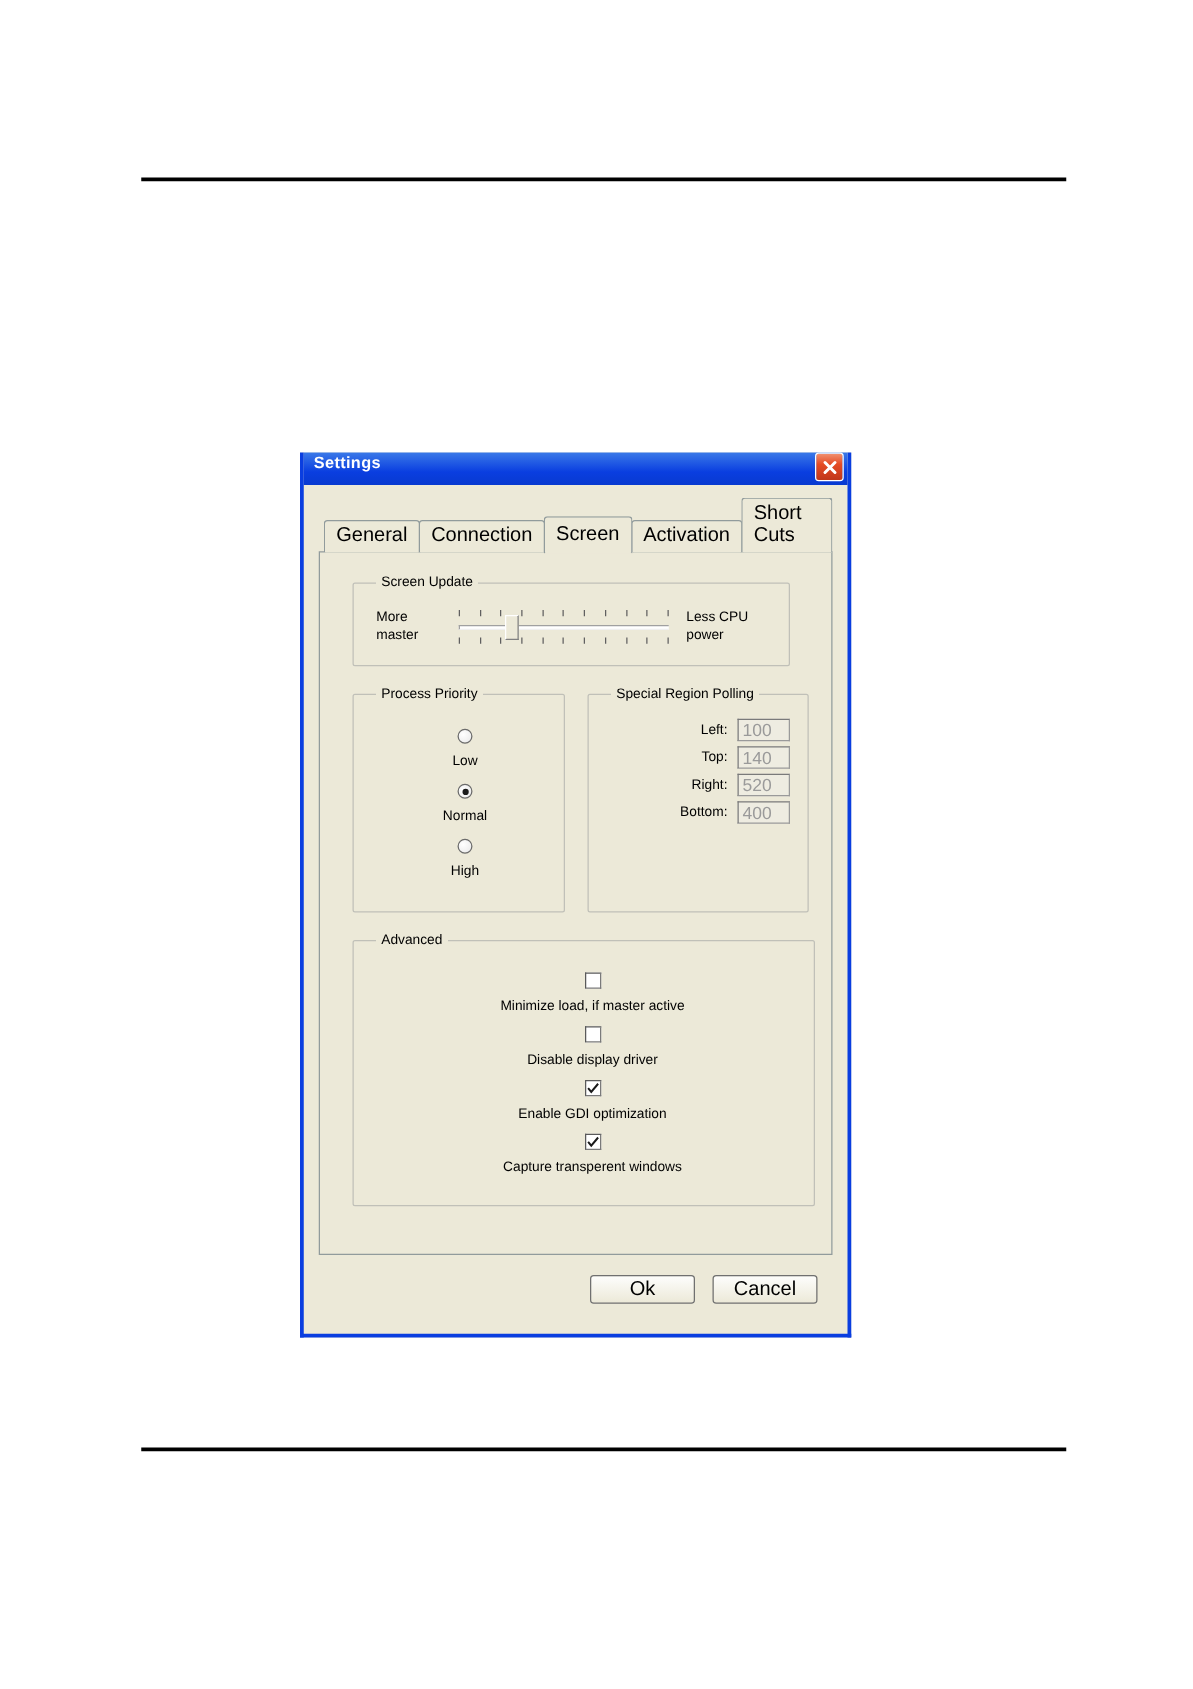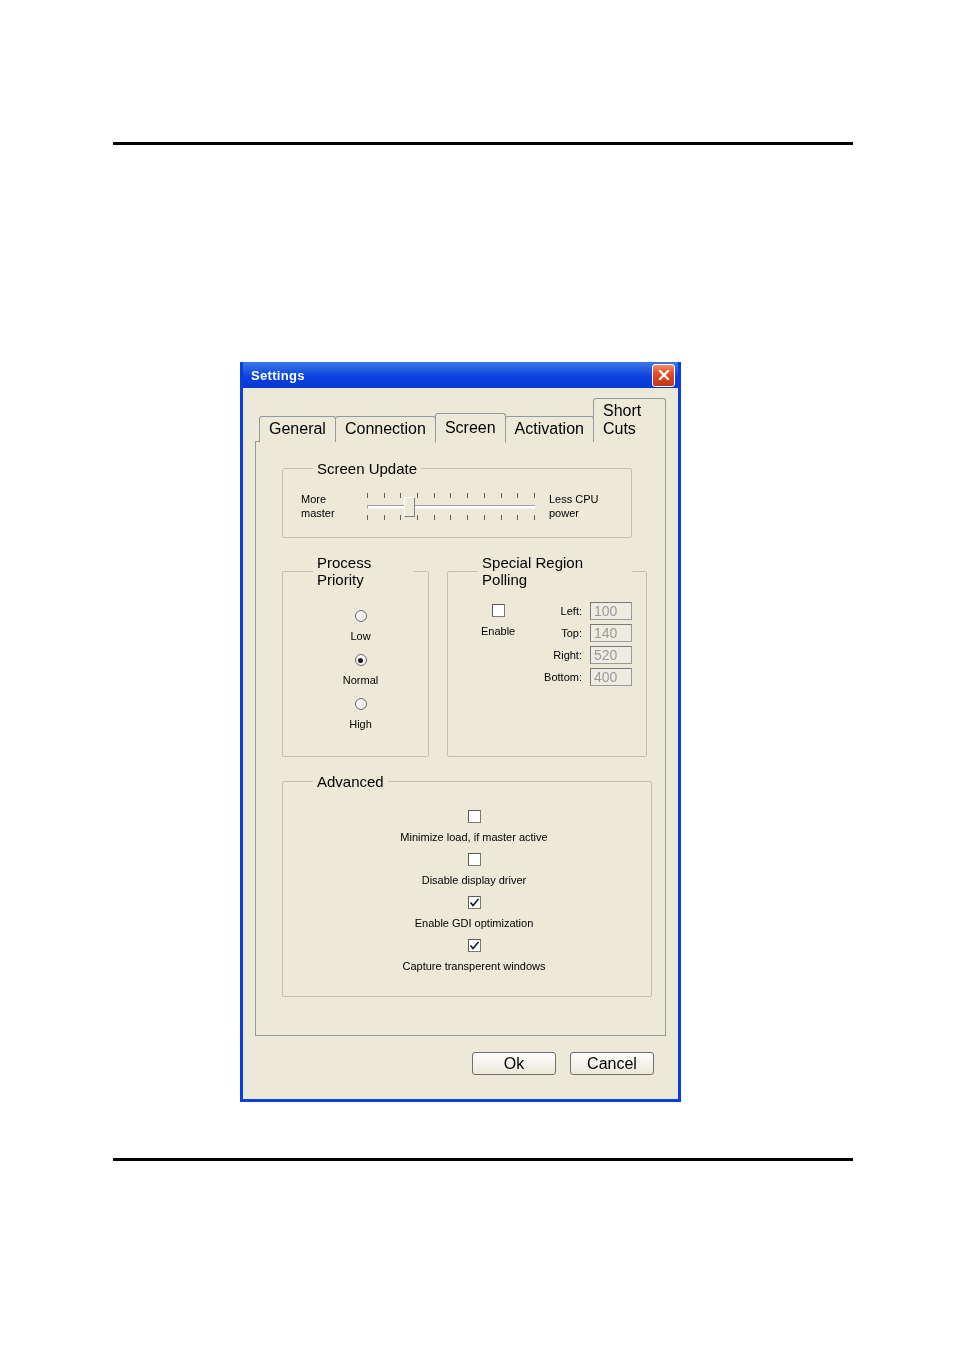--- a/index.html
+++ b/index.html
@@ -38,21 +38,20 @@
     width: 441px;
     box-sizing: border-box;
     border: 3px solid #0a3ee0;
     border-top: none;
     background: #ece9d8;
   }
   .titlebar {
     height: 26px;
     background: linear-gradient(to bottom, #3a79e8 0%, #0a3ee0 60%, #083ad0 100%);
     display: flex;
-    align-items: center;
     justify-content: space-between;
     padding: 0 3px 0 8px;
   }
   .title-text {
     color: #fff;
     font-weight: bold;
     font-size: 13px;
     letter-spacing: 0.3px;
   }
   .close-btn {
@@ -113,24 +112,24 @@
 
   
   fieldset.group {
     border: 1px solid #c0c0b8;
     border-radius: 2px;
     margin: 0 0 16px 0;
     padding: 14px 14px 14px 14px;
     position: relative;
   }
   fieldset.group > legend {
-    font-size: 15px;
+    font-size: 11px;
     padding: 0 4px;
     background: #ece9d8;
-    margin-left: 16px;
+    margin-left: 4px;
   }
 
   .row {
     display: flex;
     gap: 18px;
   }
   .col { flex: 1; }
 
   
   .screen-update-body {
@@ -229,21 +228,21 @@
   }
   .srp-enable { width: 72px; }
   .srp-grid { flex: 1; }
   .srp-row {
     display: flex;
     align-items: center;
     justify-content: flex-end;
     gap: 8px;
     margin-bottom: 4px;
   }
-  .srp-row label { text-align: center; }
+  .srp-row label { text-align: center; margin-left: 46px; }
   .num-input {
     width: 42px;
     height: 18px;
     border: 1px solid #9a9a9a;
     border-top-color: #7a7a7a;
     border-left-color: #7a7a7a;
     background: #eeece1;
     color: #8a8a8a;
     font-size: 14px;
     padding: 0 3px;
@@ -364,26 +363,20 @@
             </div>
             <div class="radio-item">
               <span class="radio-circle"></span>
               <span>High</span>
             </div>
           </fieldset>
 
           <fieldset class="group col">
             <legend>Special Region Polling</legend>
             <div class="srp-body">
-              <div class="srp-enable">
-                <div class="check-item" style="margin:2px 0 0 0;">
-                  <span class="check-box"></span>
-                  <span>Enable</span>
-                </div>
-              </div>
               <div class="srp-grid">
                 <div class="srp-row">
                   <label>Left:</label>
                   <input class="num-input" disabled="" value="100" style="">
                 </div>
                 <div class="srp-row">
                   <label>Top:</label>
                   <input class="num-input" disabled="" value="140" style="">
                 </div>
                 <div class="srp-row">

